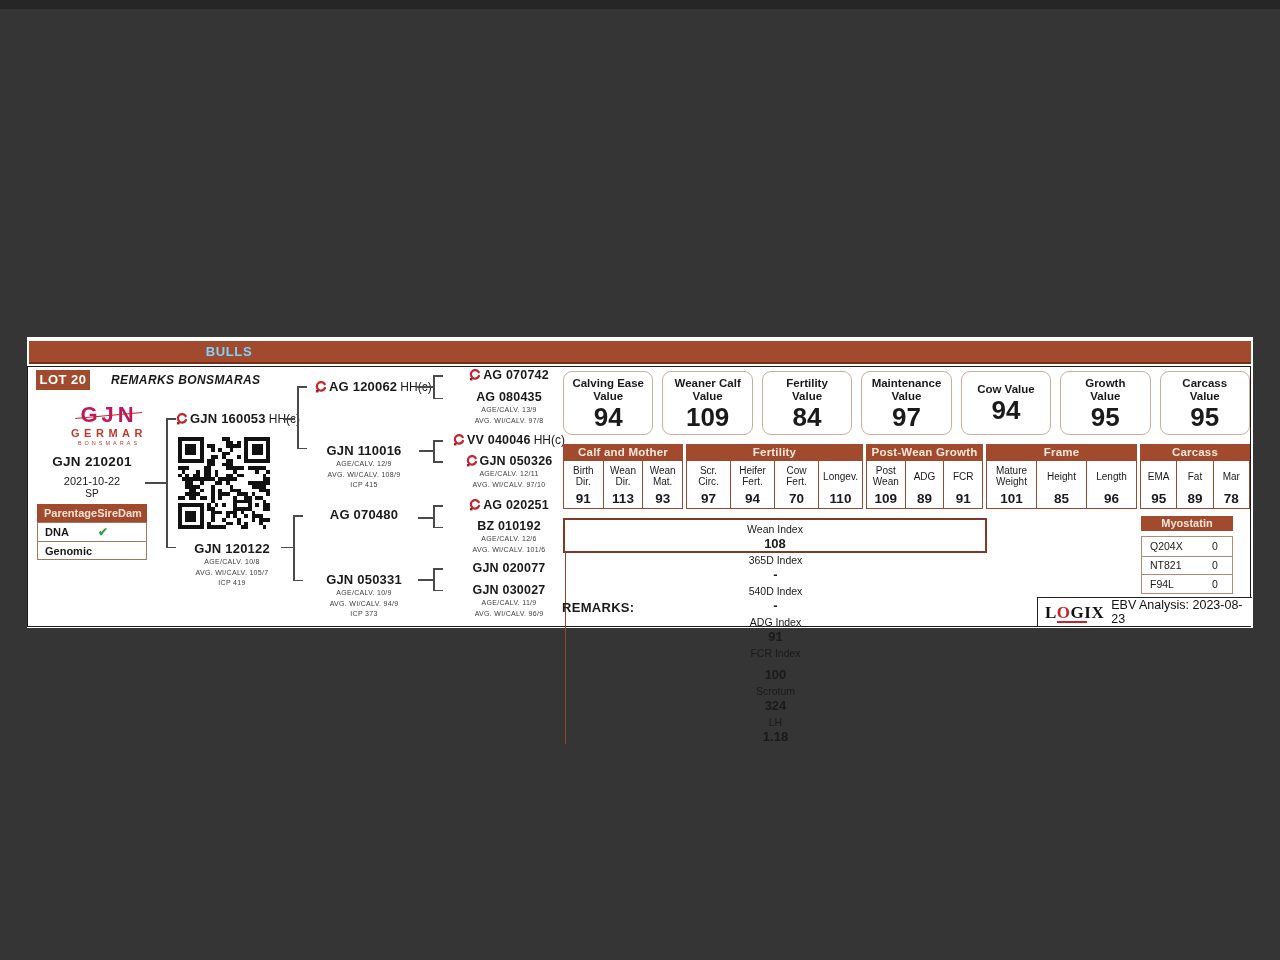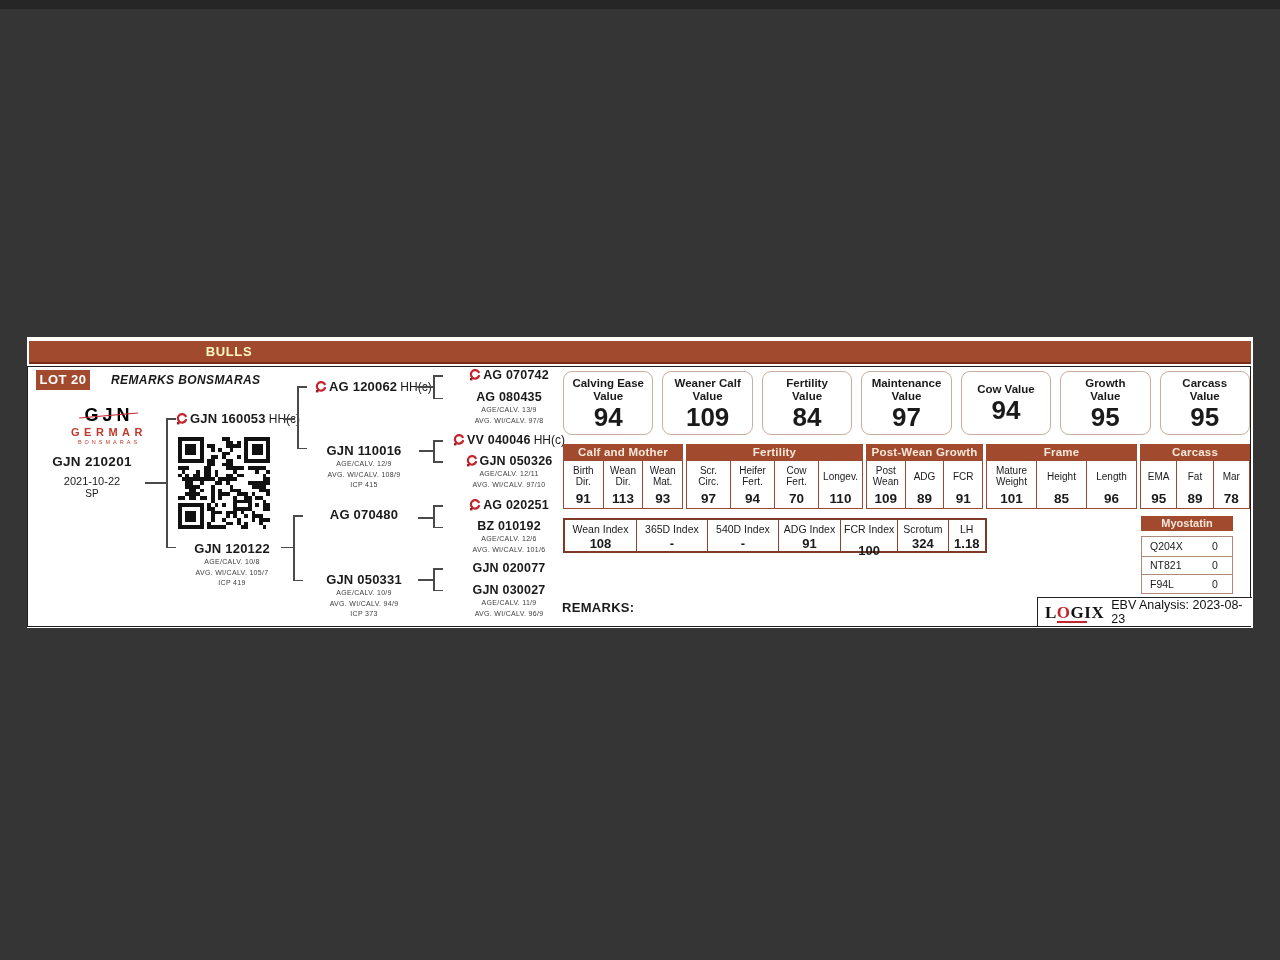--- a/index.html
+++ b/index.html
@@ -5,32 +5,32 @@
   html,body{margin:0;padding:0;}
   body{width:1280px;height:960px;overflow:hidden;background:#353535;}
   .canvas{position:relative;width:1280px;height:960px;background:#353535;
           font-family:"Liberation Sans",sans-serif;color:#1a1a1a;}
   .topshade{position:absolute;left:0;top:0;width:1280px;height:9px;background:#262626;}
   .page{position:absolute;left:27px;top:337px;width:1226px;height:291px;background:#ffffff;}
 
   
   .bulls-bar{position:absolute;left:2px;top:4px;right:2px;height:21px;background:#a14a2e;border-bottom:2px solid #772f1b;}
   .bulls-text{position:absolute;left:165px;top:0;width:70px;height:21px;line-height:21px;text-align:center;
-              color:#fef9c3;font-weight:bold;font-size:13px;letter-spacing:.6px;}
+              color:#7dd3fc;font-weight:bold;font-size:13px;letter-spacing:.6px;}
 
   
   .frame{position:absolute;left:0;top:29px;width:1224px;height:261px;border:1.5px solid #1d1d1d;box-sizing:border-box;background:#fff;}
 
   .lot-badge{position:absolute;left:9px;top:33px;width:54px;height:20px;background:#a14a2e;color:#fff;
              font-weight:bold;font-size:13px;text-align:center;line-height:20px;letter-spacing:.5px;}
   .title{position:absolute;left:84px;top:36px;width:170px;font-style:italic;font-weight:bold;font-size:12px;letter-spacing:.4px;}
 
   
   .logo{position:absolute;left:36px;top:70px;width:92px;text-align:center;}
-  .logo-gjn{position:relative;display:inline-block;font-size:18px;font-weight:bold;letter-spacing:4px;color:#000000;line-height:16px;}
+  .logo-gjn{position:relative;display:inline-block;font-size:22px;font-weight:bold;letter-spacing:4px;color:#be185d;line-height:16px;}
   .logo-gjn::before{content:"";position:absolute;left:-5px;right:-5px;top:8px;border-top:1.5px solid #c4242b;transform:rotate(-5deg);}
   .logo-germar{font-size:11px;font-weight:bold;color:#c0392b;letter-spacing:4.5px;margin-top:1px;}
   .logo-bons{font-size:5.5px;color:#c0392b;letter-spacing:3px;margin-top:1px;}
 
   .subj-id{position:absolute;left:13px;top:117px;width:104px;text-align:center;font-weight:bold;font-size:13.5px;letter-spacing:.3px;}
   .subj-date{position:absolute;left:13px;top:138px;width:104px;text-align:center;font-size:11px;}
   .subj-sp{position:absolute;left:13px;top:151px;width:104px;text-align:center;font-size:10px;}
 
   
   .parentage{position:absolute;left:10px;top:167px;width:110px;}
@@ -68,21 +68,21 @@
   
   .ebv{position:absolute;left:536px;top:107px;width:687px;display:flex;gap:3px;}
   .g-head{height:16px;line-height:16px;background:#a14a2e;color:#f6e8da;font-weight:bold;font-size:11.5px;text-align:center;letter-spacing:.2px;}
   .g-body{border:1.5px solid #9c4a2f;height:49px;display:flex;box-sizing:border-box;background:#fff;}
   .g-col{flex:1;display:flex;flex-direction:column;min-width:0;}
   .g-col + .g-col{border-left:1px solid #9c4a2f;}
   .g-lab{flex:1;display:flex;align-items:center;justify-content:center;text-align:center;font-size:10px;line-height:11px;padding:1px 2px;}
   .g-val{height:17px;text-align:center;font-weight:bold;font-size:13.5px;}
 
   
-  .idx{position:absolute;left:536px;top:181px;width:424px;height:35px;border:2px solid #7d3a26;box-sizing:border-box;display:flex;background:#fff;}
+  .idx{position:absolute;left:536px;top:181px;width:424px;height:35px;border:2px solid #7d3a26;box-sizing:border-box;display:flex;background:#fff;flex-direction:column;}
   .i-cell{display:flex;flex-direction:column;align-items:center;min-width:0;}
   .i-cell + .i-cell{border-left:1.5px solid #8a4430;}
   .i-lab{font-size:10.5px;margin-top:3px;white-space:nowrap;}
   .i-val{font-weight:bold;font-size:13px;margin-top:1px;}
 
   
   .myo{position:absolute;left:1114px;top:179px;width:92px;}
   .m-head{height:15px;line-height:15px;background:#a14a2e;color:#f6e8da;font-weight:bold;font-size:11px;text-align:center;}
   .m-box{margin-top:5px;border:1.5px solid #b08a79;background:#fff;}
   .m-row{position:relative;height:18.5px;display:flex;align-items:center;padding-left:8px;font-size:10.5px;box-sizing:border-box;}
@@ -119,20 +119,36 @@
     <div class="logo">
       <span class="logo-gjn">GJN</span>
       <div class="logo-germar">GERMAR</div>
       <div class="logo-bons">BONSMARAS</div>
     </div>
 
     <div class="subj-id">GJN 210201</div>
     <div class="subj-date">2021-10-22</div>
     <div class="subj-sp">SP</div>
 
+    <div class="parentage">
+      <div class="par-head">
+        <span>Parentage</span>
+        <span>Sire</span>
+        <span>Dam</span>
+      </div>
+      <div class="par-body">
+        <div class="par-row">
+          <span>DNA</span>
+          <span class="par-check">✔</span>
+        </div>
+        <div class="par-row">
+          <span>Genomic</span>
+        </div>
+      </div>
+    </div>
 
     <div class="qr" id="qr"><svg width="92" height="92" viewBox="0 0 25 25" shape-rendering="crispEdges" fill="#111">
           <rect x="12" y="0" width="1" height="1"></rect>
           <rect x="13" y="0" width="1" height="1"></rect>
           <rect x="13" y="1" width="1" height="1"></rect>
           <rect x="14" y="1" width="1" height="1"></rect>
           <rect x="16" y="1" width="1" height="1"></rect>
           <rect x="8" y="2" width="1" height="1"></rect>
           <rect x="9" y="2" width="1" height="1"></rect>
           <rect x="13" y="2" width="1" height="1"></rect>

